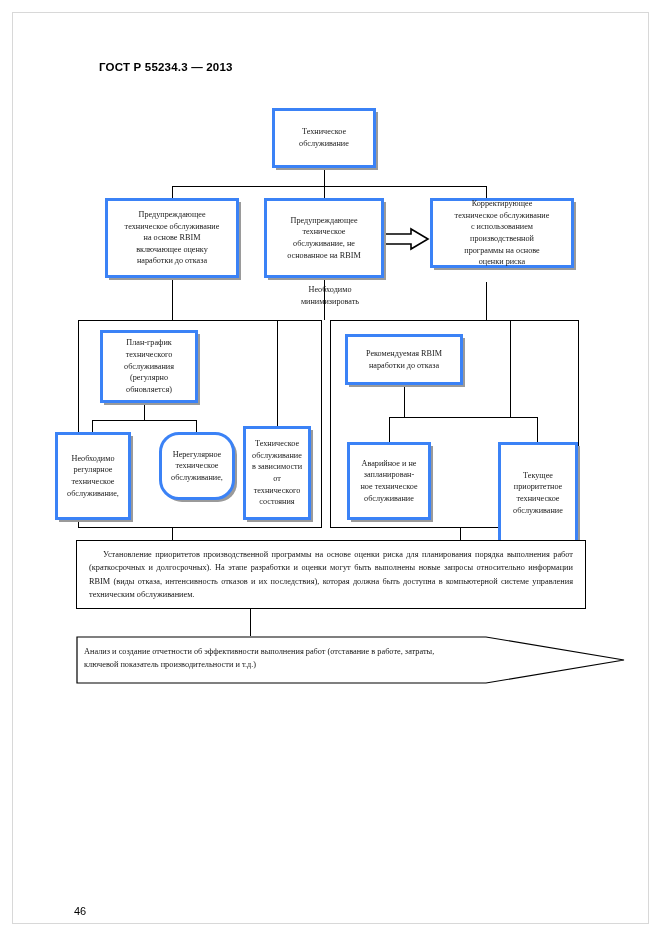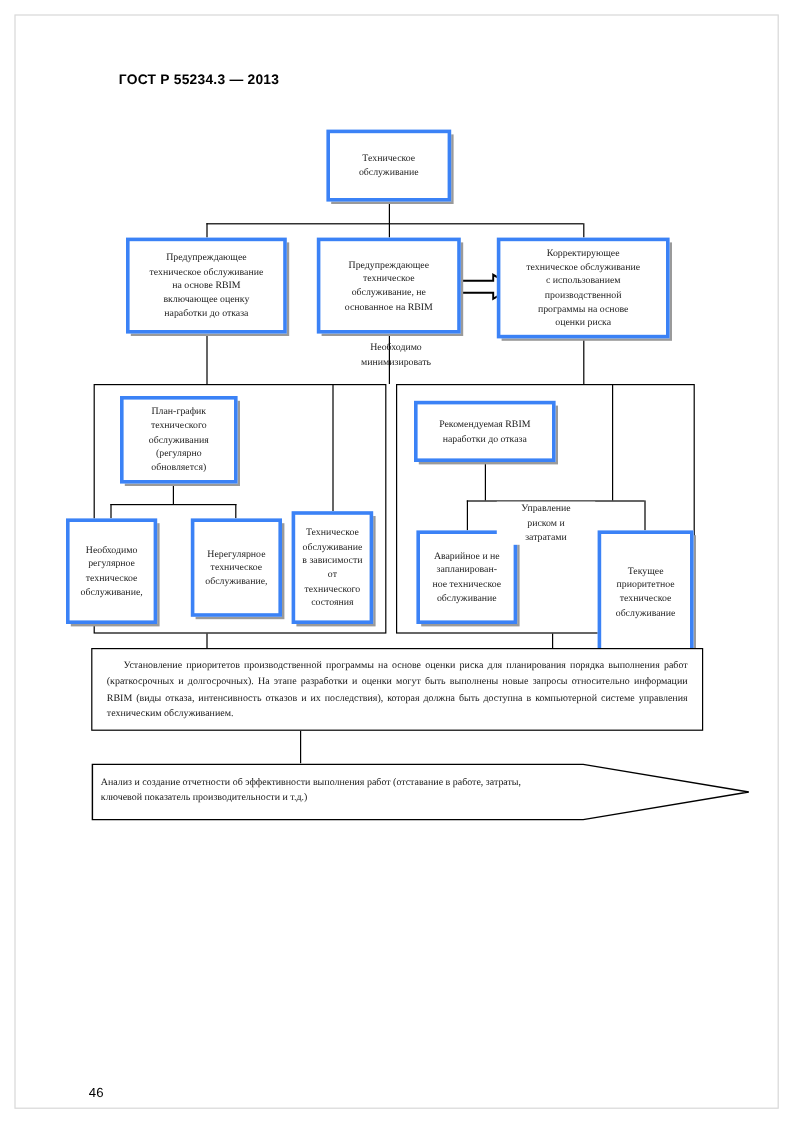--- a/index.html
+++ b/index.html
@@ -182,37 +182,36 @@
     <div class="node" style="left:272px; top:108px; width:104px; height:60px;">
       <span class="txt">Техническое<br>обслуживание</span>
     </div>
 
     <div class="node" style="left:105px; top:198px; width:134px; height:80px;">
       <span class="txt">Предупреждающее<br>техническое обслуживание<br>на основе RBIM<br>включающее оценку<br>наработки до отказа</span>
     </div>
     <div class="node" style="left:264px; top:198px; width:120px; height:80px;">
       <span class="txt">Предупреждающее<br>техническое<br>обслуживание, не<br>основанное на RBIM</span>
     </div>
-    <div class="node" style="left:414px; top:198px; width:144px; height:84px;justify-content:center;">
+    <div class="node" style="left:430px; top:198px; width:144px; height:70px;justify-content:center;">
       <span class="txt">Корректирующее<br>техническое обслуживание<br>с использованием<br>производственной<br>программы на основе<br>оценки риска</span>
     </div>
 
     <div class="free-label" style="left:270px; top:284px; width:120px;">Необходимо<br>минимизировать</div>
-    <div class="free-label" style="left:414px; top:418px; width:82px; background:#fff;">Управление<br>риском и<br>затратами</div>
 
     <div class="group-box" style="left:78px; top:320px; width:244px; height:208px;"></div>
     <div class="group-box" style="left:330px; top:320px; width:249px; height:208px;"></div>
 
     <div class="node" style="left:100px; top:330px; width:98px; height:73px;">
       <span class="txt">План-график<br>технического<br>обслуживания<br>(регулярно<br>обновляется)</span>
     </div>
     <div class="node" style="left:55px; top:432px; width:76px; height:88px;">
       <span class="txt">Необходимо<br>регулярное<br>техническое<br>обслуживание,</span>
     </div>
-    <div class="node" style="left:159px; top:432px; width:76px; height:82px;">
+    <div class="node" style="left:159px; top:432px; width:76px; height:68px;border-radius:20px;">
       <span class="txt">Нерегулярное<br>техническое<br>обслуживание,</span>
     </div>
     <div class="node" style="left:243px; top:426px; width:68px; height:94px;">
       <span class="txt">Техническое<br>обслуживание<br>в зависимости<br>от<br>технического<br>состояния</span>
     </div>
 
     <div class="node" style="left:345px; top:334px; width:118px; height:51px;">
       <span class="txt">Рекомендуемая RBIM<br>наработки до отказа</span>
     </div>
     <div class="node" style="left:347px; top:442px; width:84px; height:78px;">

